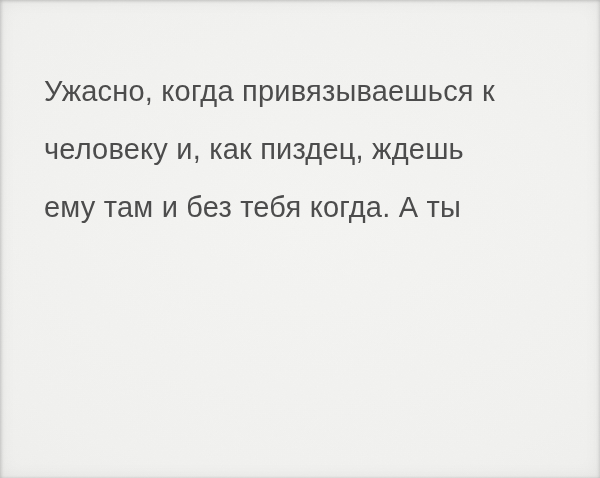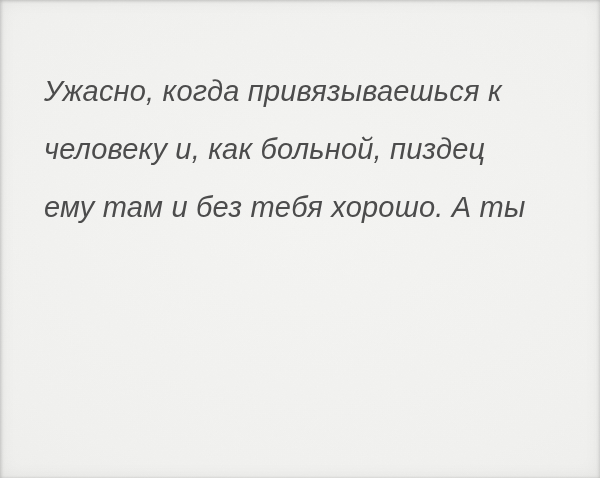--- a/index.html
+++ b/index.html
@@ -39,36 +39,35 @@
     right: 30px;
     color: #4c4c4c;
     font-size: 29px;
     line-height: 58px;
     letter-spacing: 0.2px;
     -webkit-font-smoothing: antialiased;
   }
   .quote-line {
     white-space: nowrap;
     height: 58px;
-    font-style: italic;
   }
 </style>
 </head>
 <body>
 
 <div class="page">
   <svg class="texture" width="600" height="478" xmlns="http://www.w3.org/2000/svg">
     <filter id="paperNoise">
       <feTurbulence type="fractalNoise" baseFrequency="0.85" numOctaves="2" stitchTiles="stitch" result="n"></feTurbulence>
       <feColorMatrix in="n" type="matrix" values="0 0 0 0 0.55
                 0 0 0 0 0.55
                 0 0 0 0 0.54
                 0 0 0 0.06 0"></feColorMatrix>
     </filter>
     <rect width="600" height="478" filter="url(#paperNoise)"></rect>
   </svg>
 
   <div class="quote">
     <div class="quote-line">Ужасно, когда привязываешься к</div>
-    <div class="quote-line">человеку и, как больной, пиздец</div>
-    <div class="quote-line">ему там и без тебя хорошо. А ты</div>
+    <div class="quote-line">человеку и, как пиздец, ждешь</div>
+    <div class="quote-line">ему там и без тебя когда. А ты</div>
   </div>
 </div>
 
 </body></html>

